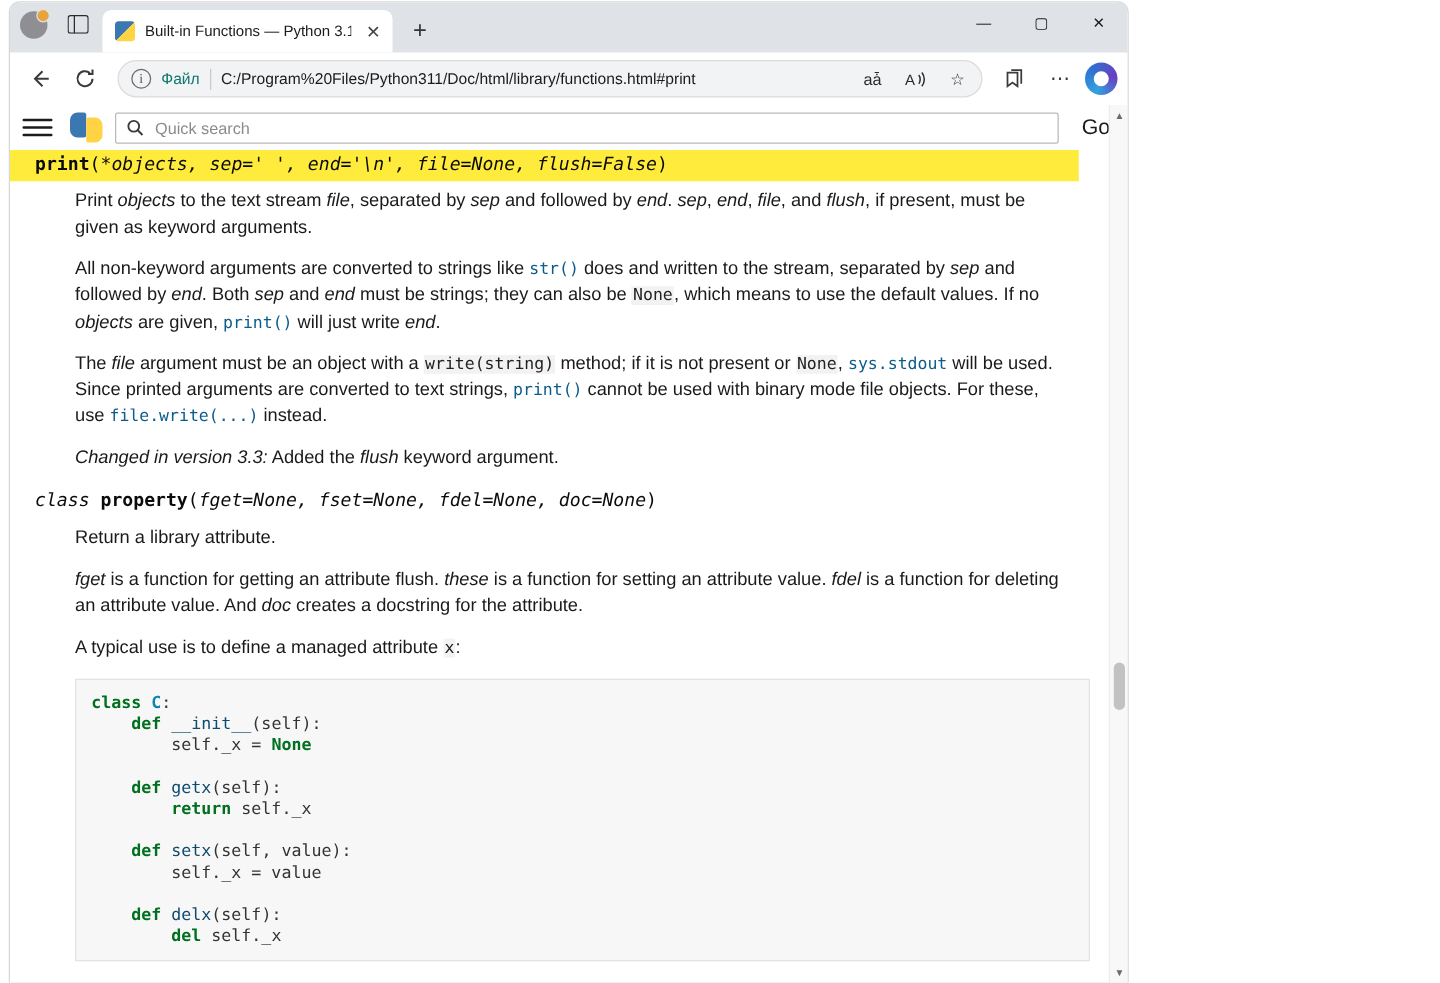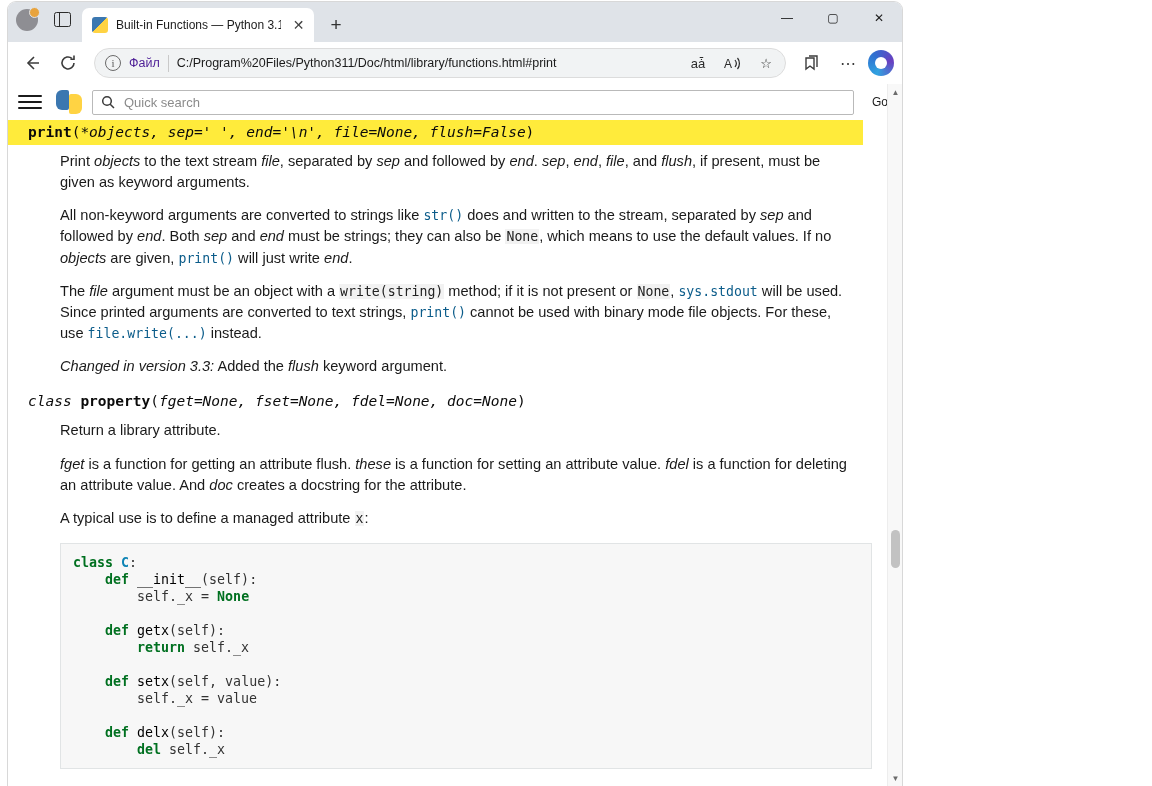--- a/index.html
+++ b/index.html
@@ -151,21 +151,21 @@
     border-radius: 50%;
     border: 1.3px solid #6a6a6a;
     color: #5a5a5a;
     font-size: 11px;
     display: flex; align-items: center; justify-content: center;
     font-family: "Liberation Serif", serif;
     flex: 0 0 16px;
   }
   .file-label {
     font-size: 12.5px;
-    color: #4c1d95;
+    color: #0f766e;
     white-space: nowrap;
   }
   .omni-sep {
     width: 1px; height: 17px;
     background: #c9c9c9;
   }
   .url {
     flex: 1 1 auto;
     font-size: 12.5px;
     color: #1b1b1b;
@@ -247,21 +247,21 @@
   .searchbar input {
     border: 0; outline: 0;
     flex: 1 1 auto;
     font-size: 13px;
     font-family: "Liberation Sans", sans-serif;
     color: #222;
     background: transparent;
   }
   .searchbar input::placeholder { color: #8b8b8b; }
   .go-btn {
-    font-size: 12px;
+    font-size: 17px;
     color: #1b1b1b;
     padding: 2px 6px;
     margin-left: 2px;
   }
 
   .doc {
     position: relative;
     height: 666px;
     padding: 0 24px 0 0;
     overflow: hidden;
@@ -309,21 +309,21 @@
     padding: 10px 12px;
     font-family: "DejaVu Sans Mono", monospace;
     font-size: 13.3px;
     line-height: 1.28;
     color: #333;
     width: 812px;
     overflow: hidden;
     white-space: pre;
   }
   pre.code .k { color: #007020; font-weight: bold; }
-  pre.code .fn { color: #000000; }
+  pre.code .fn { color: #0c4a6e; }
   pre.code .nc { color: #0e84b5; font-weight: bold; }
 
   
   .scrollbar {
     position: absolute;
     right: 0; top: 0;
     width: 15px; height: 702px;
     background: #f8f8f8;
     border-left: 1px solid #ededed;
   }

